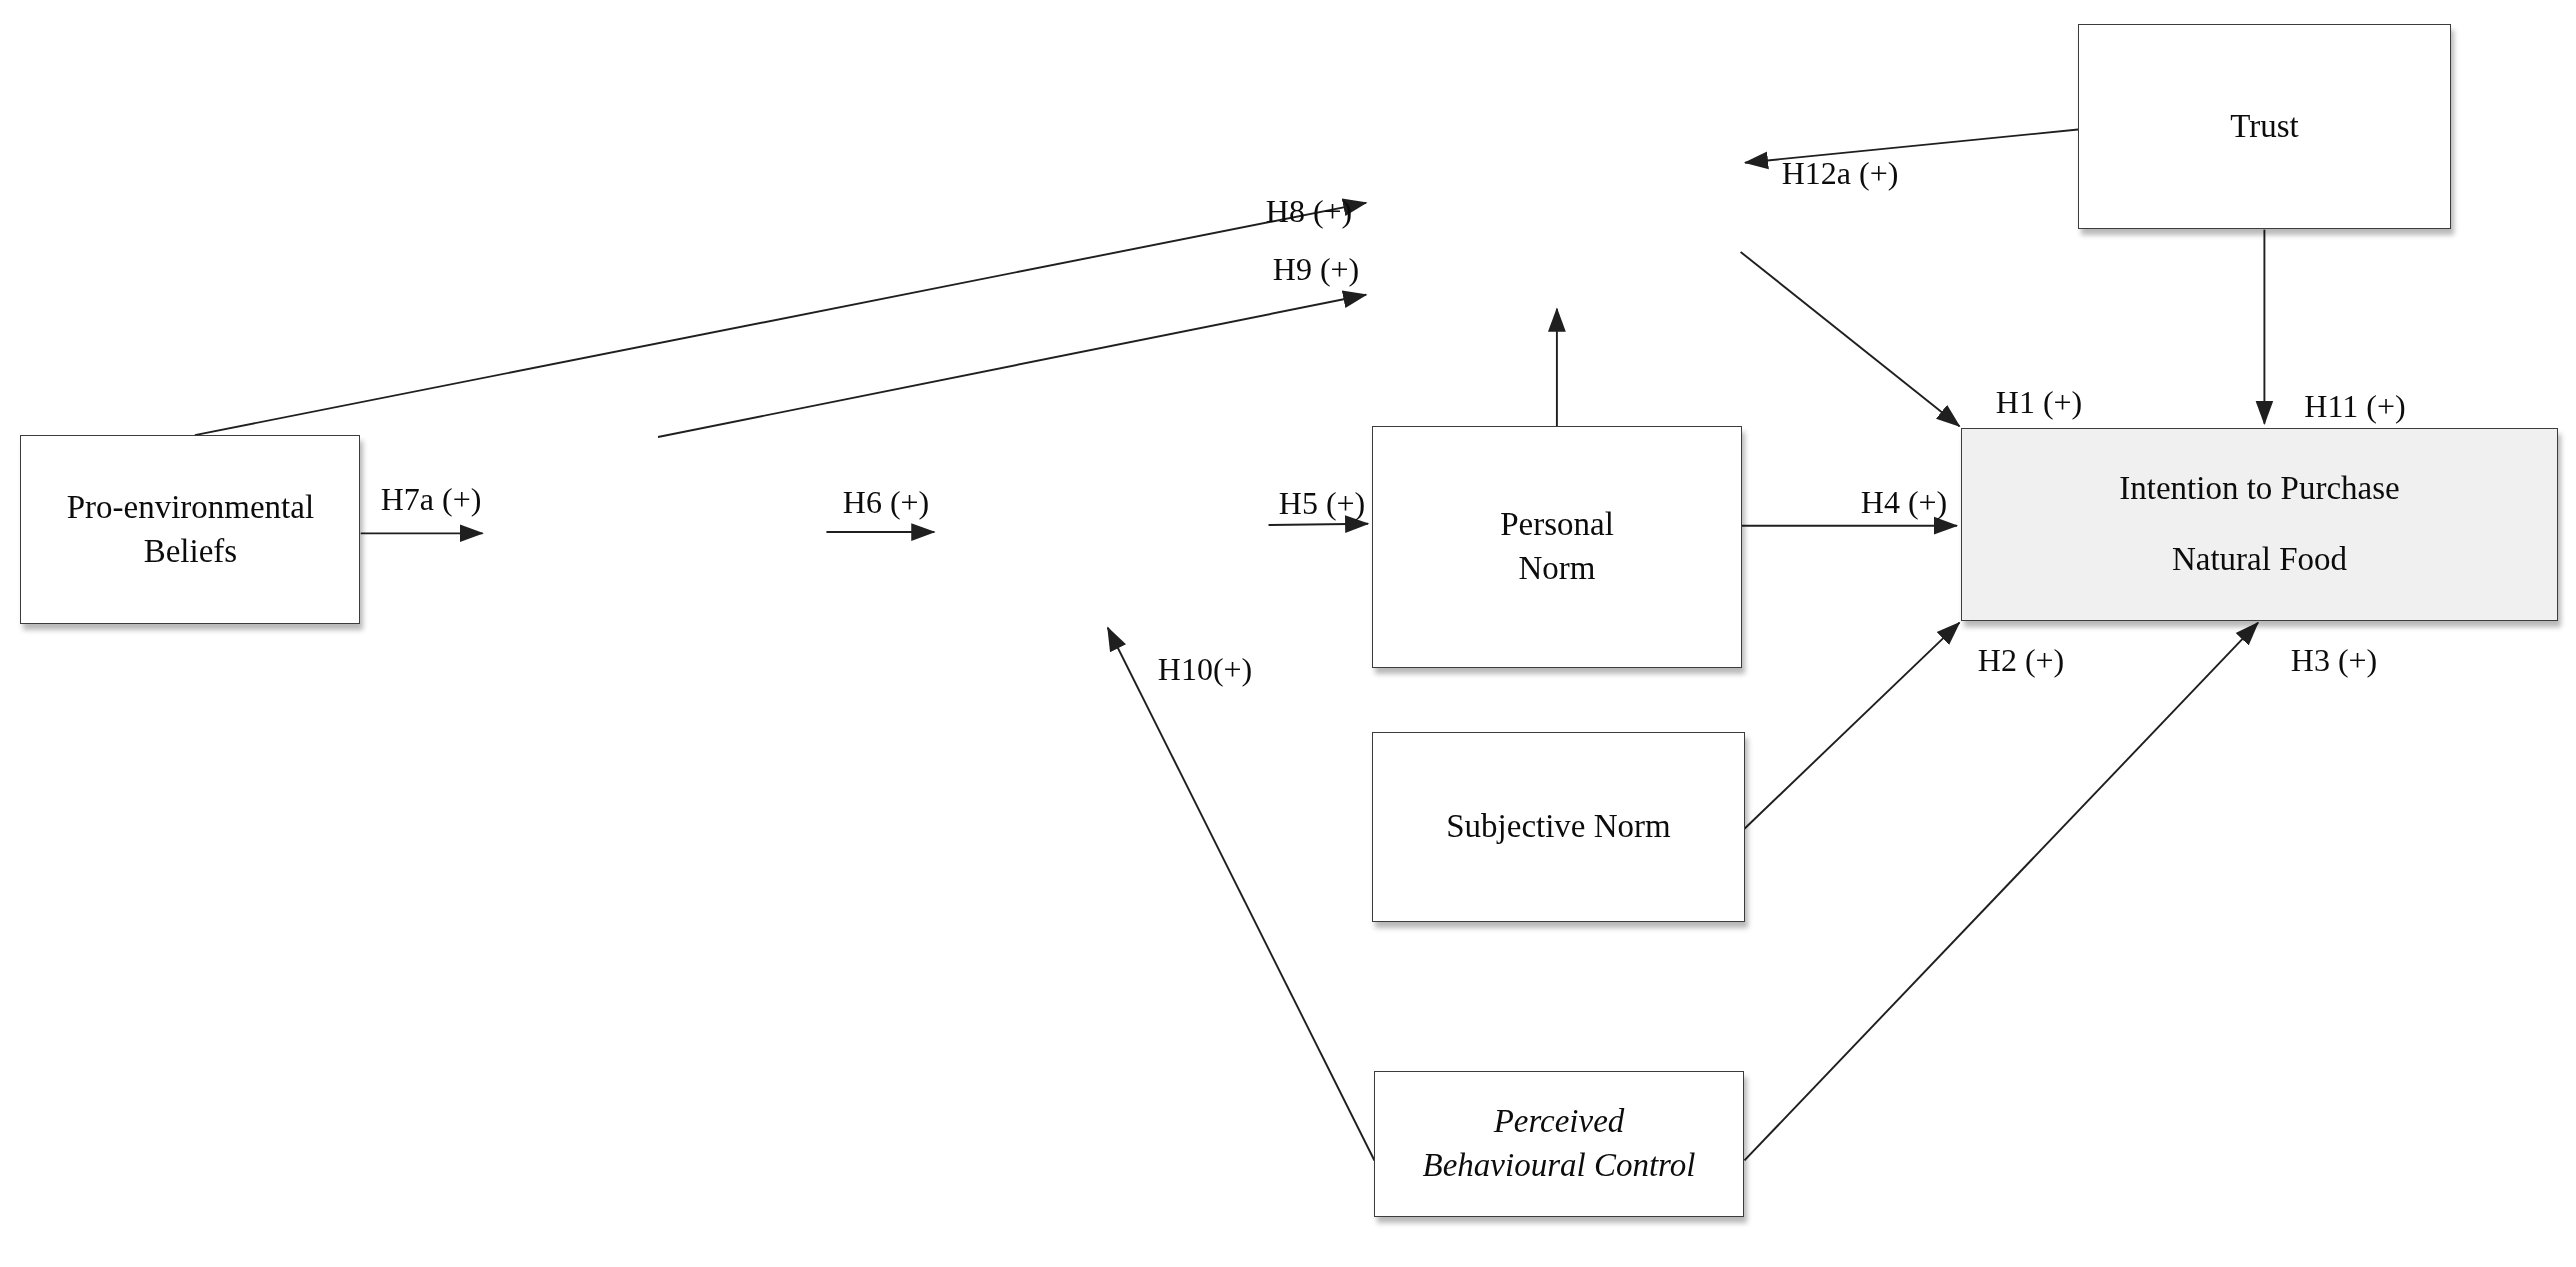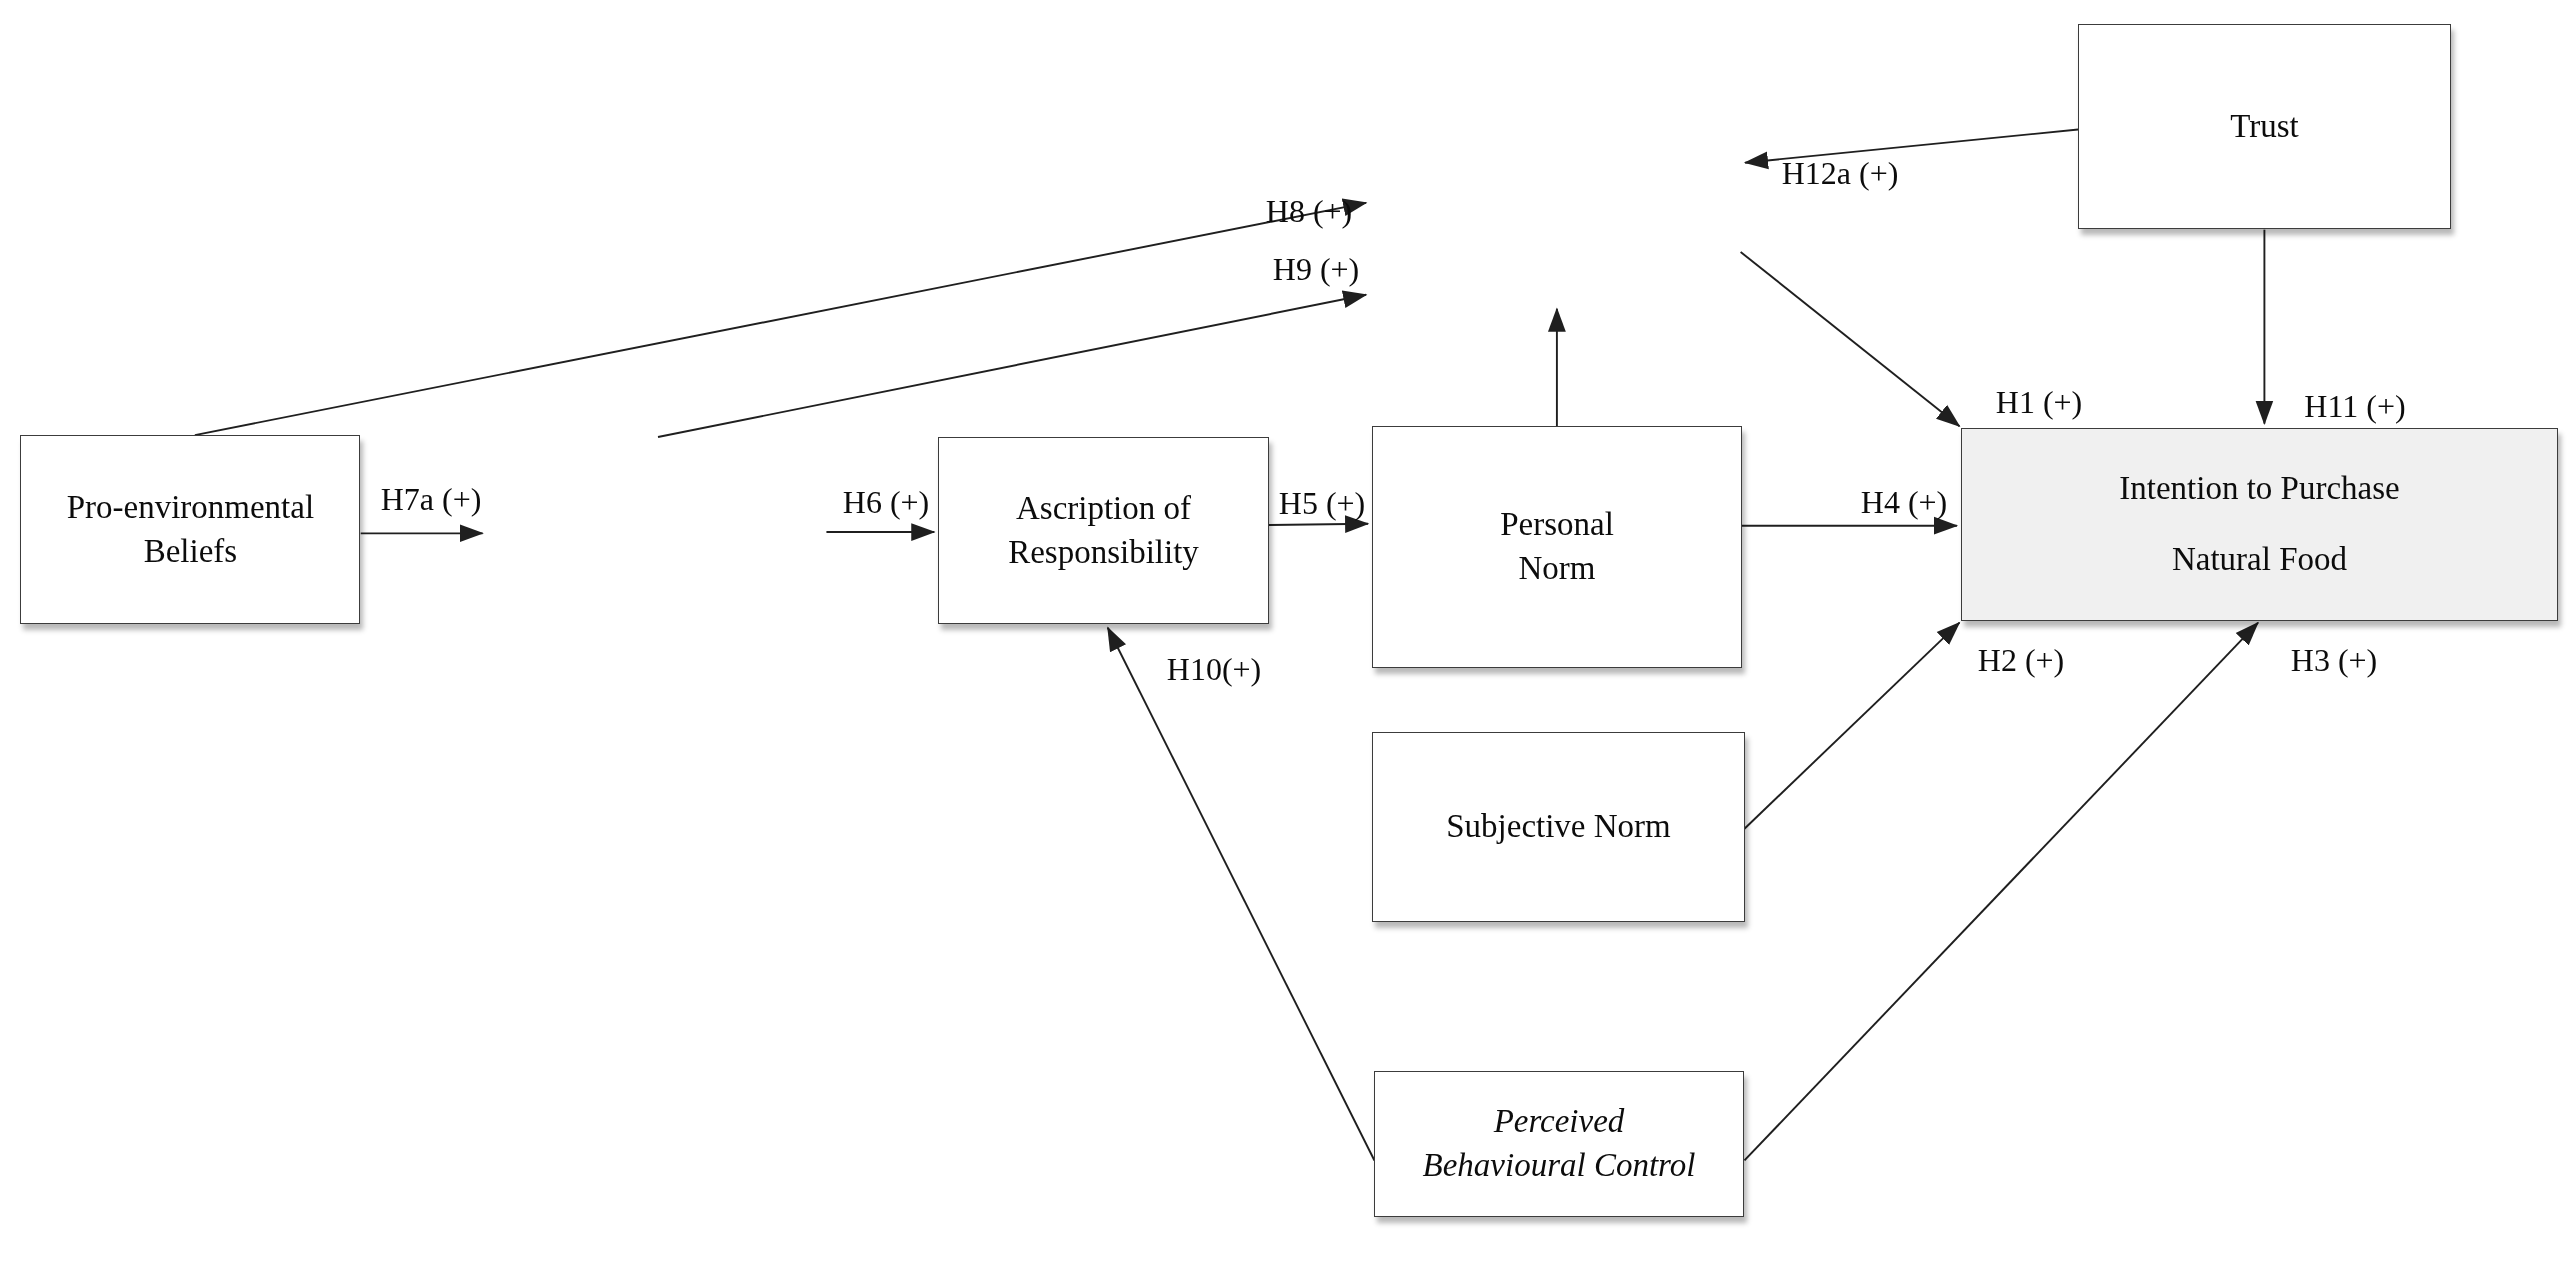--- a/index.html
+++ b/index.html
@@ -76,28 +76,24 @@
     <div class="edge-label" style="left: 886px; top: 502px;">H6 (+)</div>
     <div class="edge-label" style="left: 1322px; top: 503px;">H5 (+)</div>
     <div class="edge-label" style="left: 1904px; top: 502px;">H4 (+)</div>
     <div class="edge-label" style="left: 1309px; top: 171px; margin-top: 40px;">H8 (+)</div>
     <div class="edge-label" style="left: 1316px; top: 269px;">H9 (+)</div>
     <div class="edge-label" style="left: 1840px; top: 133px; margin-top: 40px;">H12a (+)</div>
     <div class="edge-label" style="left: 2355px; top: 406px;">H11 (+)</div>
     <div class="edge-label" style="left: 2039px; top: 402px;">H1 (+)</div>
     <div class="edge-label" style="left: 2021px; top: 660px;">H2 (+)</div>
     <div class="edge-label" style="left: 2334px; top: 660px;">H3 (+)</div>
-    <div class="edge-label" style="left: 1205px; top: 669px; margin-left: 9px;">H10(+)</div>
+    <div class="edge-label" style="left: 1205px; top: 669px;">H10(+)</div>
     <div class="node" style="left: 20.4px; top: 435px; width: 340px; height: 189px; background: rgb(255, 255, 255);">
       <span>Pro-environmental</span>
       <span>Beliefs</span>
-    </div>
-    <div class="node" style="left: 938px; top: 437px; width: 331px; height: 187px; background: rgb(255, 255, 255);">
-      <span>Ascription of</span>
-      <span>Responsibility</span>
     </div>
     <div class="node" style="left: 1372px; top: 426px; width: 370px; height: 242px; background: rgb(255, 255, 255);">
       <span>Personal</span>
       <span>Norm</span>
     </div>
     <div class="node" style="left: 2078px; top: 24px; width: 373px; height: 205px; background: rgb(255, 255, 255);">
       <span>Trust</span>
     </div>
     <div class="node" style="left: 1961px; top: 428px; width: 597px; height: 193px; background: rgb(240, 240, 240); gap: 27px;">
       <span>Intention to Purchase</span>

